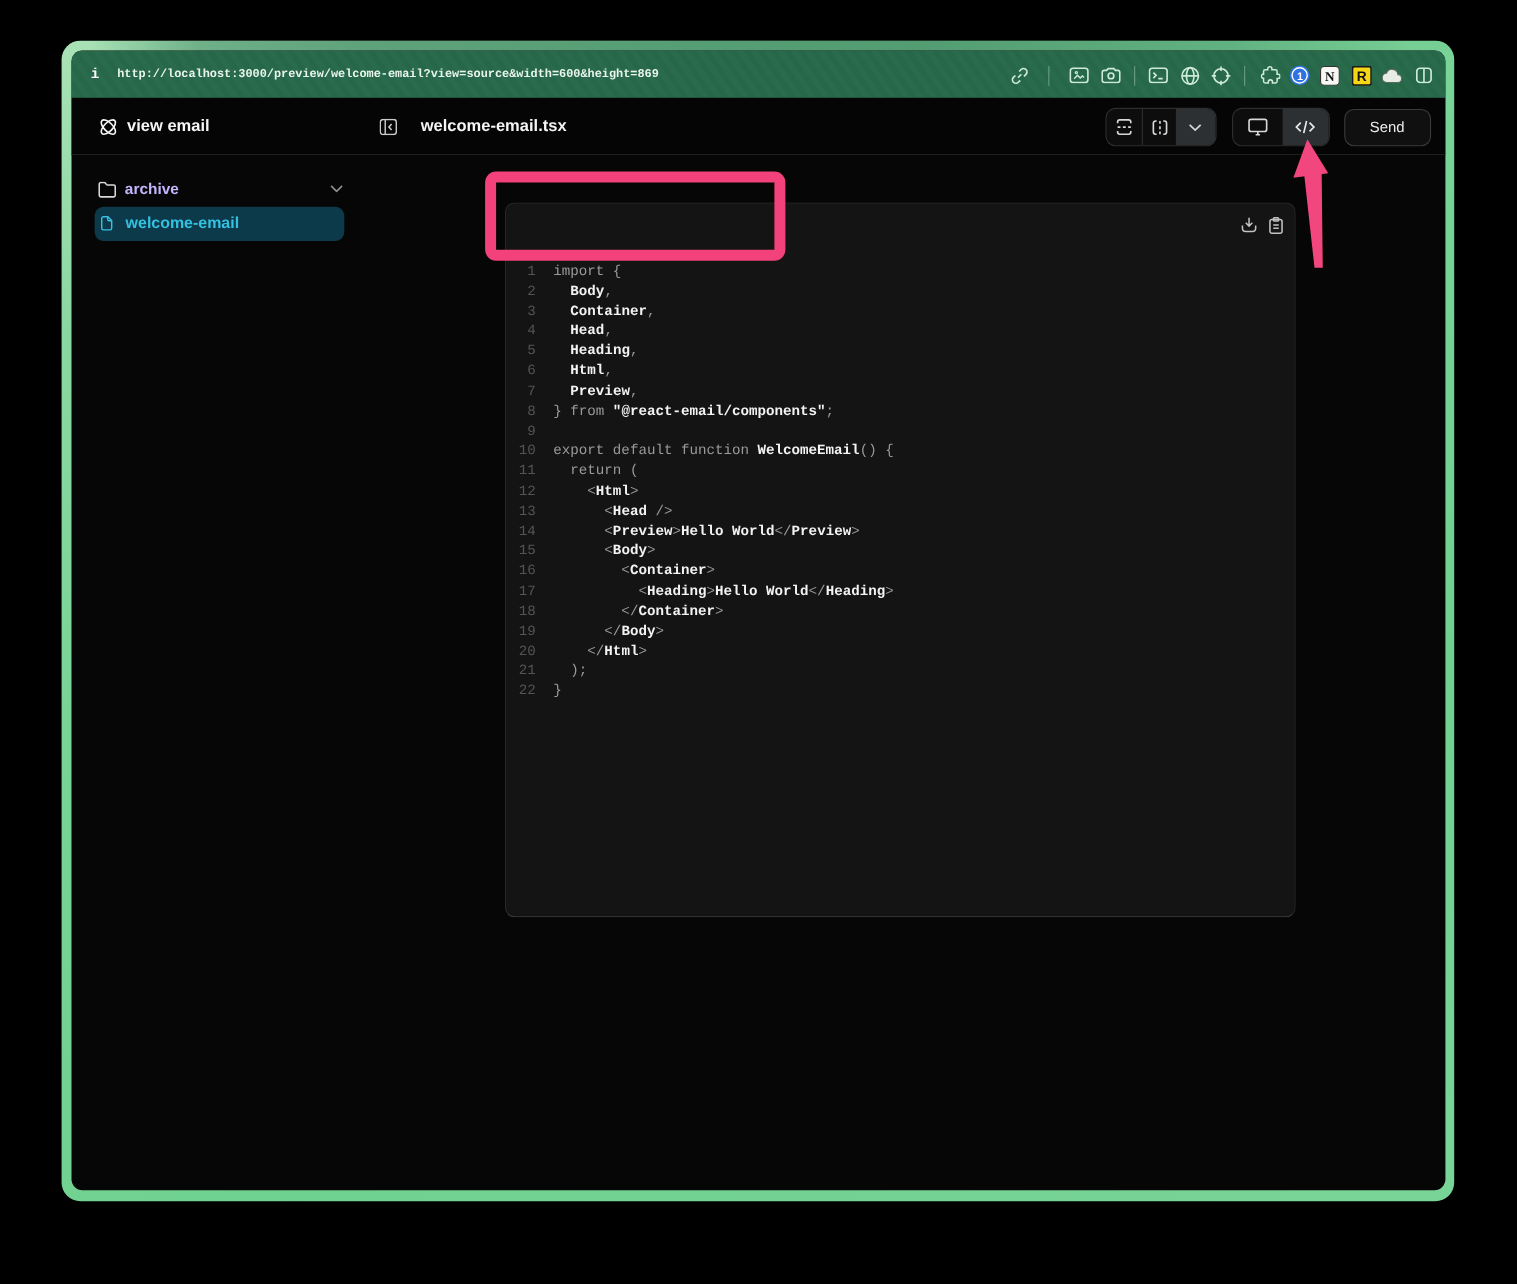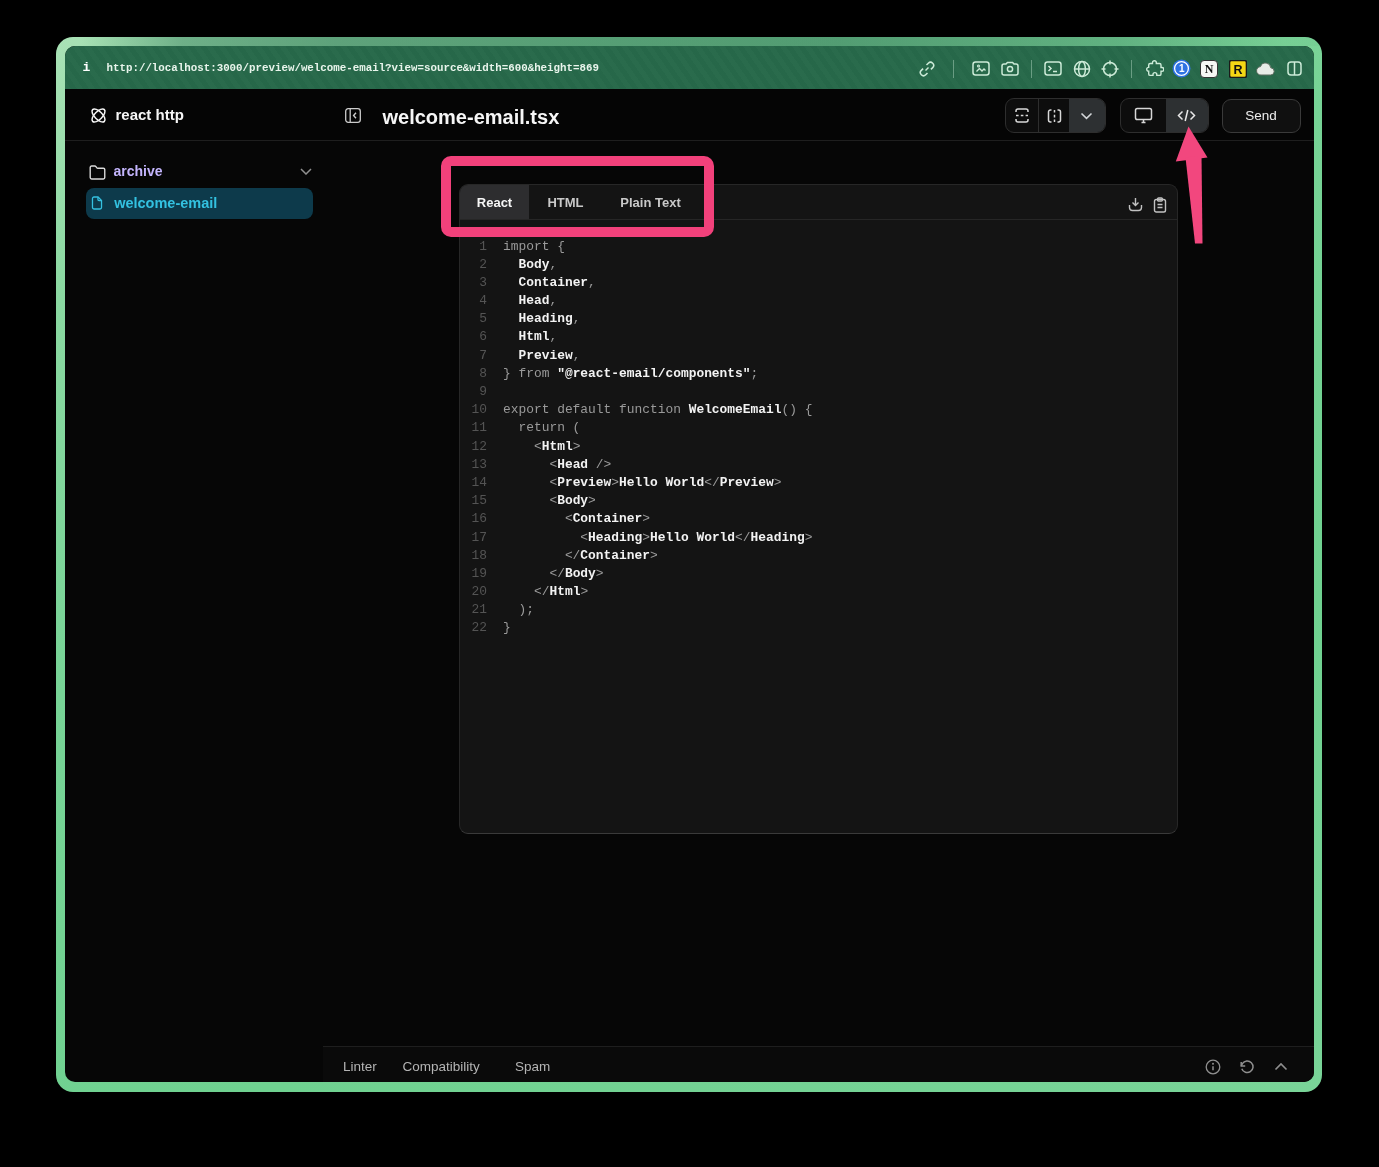--- a/index.html
+++ b/index.html
@@ -23,21 +23,21 @@
 .uurl { position:absolute; left:42px; top:16.5px; color:#e9f5ec;
   font-family:"Liberation Mono",monospace; font-weight:bold; font-size:10.8px; }
 .eico { position:absolute; }
 .esep { position:absolute; top:14px; width:1px; height:18px; background:rgba(230,255,238,0.35); }
 
 #header { position:absolute; left:0; top:43px; width:1249px; height:52.5px;
   background:#050505; border-bottom:1px solid #1e1e1e; }
 .hlogo { position:absolute; left:24.5px; top:17px; }
 .htitle1 { position:absolute; left:51px; top:17.5px; color:#f6f6f6; font-size:15px; font-weight:bold; }
 .toggleico { position:absolute; left:280px; top:19.5px; }
-.htitle2 { position:absolute; left:318px; top:17.5px; color:#f6f6f6; font-size:20px; font-weight:bold; }
+.htitle2 { position:absolute; left:318px; top:17.5px; color:#f6f6f6; font-size:15px; font-weight:bold; }
 .btngroup { position:absolute; top:9.5px; height:35px; background:#0d0d0d;
   border:1px solid #2e2e2e; border-radius:9px; display:flex; overflow:hidden; }
 #grp1 { left:940px; width:101px; }
 #grp2 { left:1055px; width:89px; }
 .seg { height:100%; display:flex; align-items:center; justify-content:center; }
 .seg + .seg { border-left:1px solid #2e2e2e; }
 .seg.lit { background:#2d3032; border-left:none; }
 #send { position:absolute; left:1157px; top:10px; width:79px; height:34px;
   background:#101010; border:1px solid #3a3a3a; border-radius:9px;
   color:#ececec; font-size:13.5px; text-align:center; line-height:32px; }
@@ -137,21 +137,21 @@
               <rect x="1" y="1" width="13" height="13" rx="3"></rect>
               <path d="M7.5 1 v13"></path>
             </svg></div>
         </div>
     </div>
     <div id="header">
       <svg class="hlogo ic" width="19" height="19" viewBox="0 0 19 19" fill="none" stroke="#f5f5f5" stroke-width="1.5">
         <ellipse cx="9.5" cy="9.5" rx="8.3" ry="3.9" transform="rotate(45 9.5 9.5)"></ellipse>
         <ellipse cx="9.5" cy="9.5" rx="8.3" ry="3.9" transform="rotate(-45 9.5 9.5)"></ellipse>
       </svg>
-      <span class="htitle1">react http</span>
+      <span class="htitle1">view email</span>
       <svg class="toggleico ic" width="16" height="15" viewBox="0 0 16 15" fill="none" stroke="#cccccc" stroke-width="1.3">
         <rect x="0.7" y="0.7" width="14.6" height="13.6" rx="2.5"></rect>
         <line x1="5.2" y1="0.7" x2="5.2" y2="14.3"></line>
         <path d="M11 4.8 L8.6 7.5 L11 10.2" stroke-width="1.4"></path>
       </svg>
       <span class="htitle2">welcome-email.tsx</span>
       <div class="btngroup" id="grp1">
         <div class="seg" style="width:33px">
           <svg class="ic" width="16" height="15" viewBox="0 0 16 15" fill="none" stroke="#d8d8d8" stroke-width="1.5">
             <path d="M2 4 v-1 a2 2 0 0 1 2-2 h8 a2 2 0 0 1 2 2 v1"></path>
@@ -196,52 +196,30 @@
     <svg class="arch-chev ic" width="12" height="7" viewBox="0 0 12 7" fill="none" stroke="#909090" stroke-width="1.5">
       <path d="M1 1 L6 6 L11 1"></path>
     </svg>
     <div id="selitem"></div>
     <svg class="sel-ico ic" width="12" height="14" viewBox="0 0 13 15" fill="none" stroke="#35c1e1" stroke-width="1.4">
       <path d="M7.6 1 H3.2 a1.6 1.6 0 0 0-1.6 1.6 v9.8 A1.6 1.6 0 0 0 3.2 14 h6.6 a1.6 1.6 0 0 0 1.6-1.6 V4.8 Z"></path>
       <path d="M7.5 1.2 v2.6 a1.2 1.2 0 0 0 1.2 1.2 h2.5"></path>
     </svg>
     <span class="sel-txt">welcome-email</span>
     <div id="panel">
-      <div id="tabbar">
-        <div class="tab on" style="left:0;width:69px;">React</div>
-        <div class="tab" style="left:69px;width:73px;">HTML</div>
-        <div class="tab" style="left:142px;width:97px;">Plain Text</div>
-      </div>
       <svg class="ic" style="position:absolute;left:668px;top:12.5px;" width="15" height="15" viewBox="0 0 15 15" fill="none" stroke="#c2c2c2" stroke-width="1.4">
         <path d="M7.5 1 v7 M4.5 5.5 L7.5 8.5 L10.5 5.5"></path>
         <path d="M1.5 8 v2.5 a3 3 0 0 0 3 3 h6 a3 3 0 0 0 3-3 V8"></path>
       </svg>
       <svg class="ic" style="position:absolute;left:693px;top:12px;" width="14" height="16" viewBox="0 0 14 16" fill="none" stroke="#c2c2c2" stroke-width="1.4">
         <rect x="1.5" y="2.5" width="11" height="12.5" rx="1.8"></rect>
         <rect x="4.6" y="1" width="4.8" height="3" rx="1"></rect>
         <path d="M4.5 7.5 h5 M4.5 10.5 h5"></path>
       </svg>
       <div id="code"><div class="cl"><span class="ln">1</span><span style="display:inline-block;width:16px"></span>import {</div><div class="cl"><span class="ln">2</span><span style="display:inline-block;width:16px"></span>  <b>Body</b>,</div><div class="cl"><span class="ln">3</span><span style="display:inline-block;width:16px"></span>  <b>Container</b>,</div><div class="cl"><span class="ln">4</span><span style="display:inline-block;width:16px"></span>  <b>Head</b>,</div><div class="cl"><span class="ln">5</span><span style="display:inline-block;width:16px"></span>  <b>Heading</b>,</div><div class="cl"><span class="ln">6</span><span style="display:inline-block;width:16px"></span>  <b>Html</b>,</div><div class="cl"><span class="ln">7</span><span style="display:inline-block;width:16px"></span>  <b>Preview</b>,</div><div class="cl"><span class="ln">8</span><span style="display:inline-block;width:16px"></span>} from <b>"@react-email/components"</b>;</div><div class="cl"><span class="ln">9</span><span style="display:inline-block;width:16px"></span></div><div class="cl"><span class="ln">10</span><span style="display:inline-block;width:16px"></span>export default function <b>WelcomeEmail</b>() {</div><div class="cl"><span class="ln">11</span><span style="display:inline-block;width:16px"></span>  return (</div><div class="cl"><span class="ln">12</span><span style="display:inline-block;width:16px"></span>    &lt;<b>Html</b>&gt;</div><div class="cl"><span class="ln">13</span><span style="display:inline-block;width:16px"></span>      &lt;<b>Head</b> /&gt;</div><div class="cl"><span class="ln">14</span><span style="display:inline-block;width:16px"></span>      &lt;<b>Preview</b>&gt;<b>Hello World</b>&lt;/<b>Preview</b>&gt;</div><div class="cl"><span class="ln">15</span><span style="display:inline-block;width:16px"></span>      &lt;<b>Body</b>&gt;</div><div class="cl"><span class="ln">16</span><span style="display:inline-block;width:16px"></span>        &lt;<b>Container</b>&gt;</div><div class="cl"><span class="ln">17</span><span style="display:inline-block;width:16px"></span>          &lt;<b>Heading</b>&gt;<b>Hello World</b>&lt;/<b>Heading</b>&gt;</div><div class="cl"><span class="ln">18</span><span style="display:inline-block;width:16px"></span>        &lt;/<b>Container</b>&gt;</div><div class="cl"><span class="ln">19</span><span style="display:inline-block;width:16px"></span>      &lt;/<b>Body</b>&gt;</div><div class="cl"><span class="ln">20</span><span style="display:inline-block;width:16px"></span>    &lt;/<b>Html</b>&gt;</div><div class="cl"><span class="ln">21</span><span style="display:inline-block;width:16px"></span>  );</div><div class="cl"><span class="ln">22</span><span style="display:inline-block;width:16px"></span>}</div></div>
-    </div>
-    <div id="bottombar">
-      <span class="bb-txt" style="left:20.5px;">Linter</span>
-      <span class="bb-txt" style="left:80px;">Compatibility</span>
-      <span class="bb-txt" style="left:192.5px;">Spam</span>
-      <svg class="ic" style="position:absolute;left:882px;top:12px;" width="16" height="16" viewBox="0 0 16 16" fill="none" stroke="#8f8f8f" stroke-width="1.3">
-        <circle cx="8" cy="8" r="6.8"></circle>
-        <path d="M8 7.2 v4" stroke-width="1.5"></path>
-        <circle cx="8" cy="4.8" r="0.4" fill="#8f8f8f"></circle>
-      </svg>
-      <svg class="ic" style="position:absolute;left:916px;top:12px;" width="16" height="16" viewBox="0 0 16 16" fill="none" stroke="#8f8f8f" stroke-width="1.5">
-        <path d="M2.2 3 v4 h4"></path>
-        <path d="M2.8 9.8 a5.8 5.8 0 1 0 .6-5.2 L2.2 7"></path>
-      </svg>
-      <svg class="ic" style="position:absolute;left:951.5px;top:15.5px;" width="14" height="9" viewBox="0 0 14 9" fill="none" stroke="#8f8f8f" stroke-width="1.6">
-        <path d="M1.5 7.5 L7 2 L12.5 7.5"></path>
-      </svg>
     </div>
   </div>
 </div>
 <div id="pinkrect"></div>
 <svg id="pinkarrow" width="60" height="132" viewBox="0 0 60 132">
   <polygon points="28.5,8.5 15.8,43.5 47.5,39.5" fill="#f2477e"></polygon>
   <polygon points="25.5,39.5 41.5,37.5 42.5,125.5 35,125.5" fill="#f2477e"></polygon>
 </svg>
 
 </body></html>

